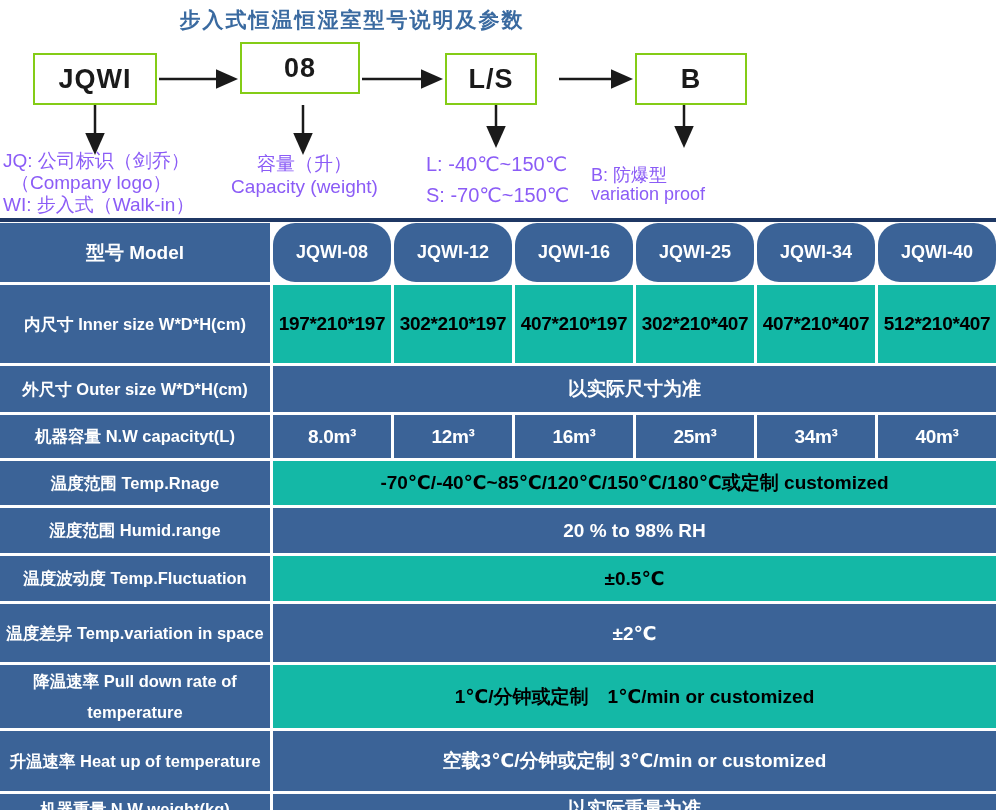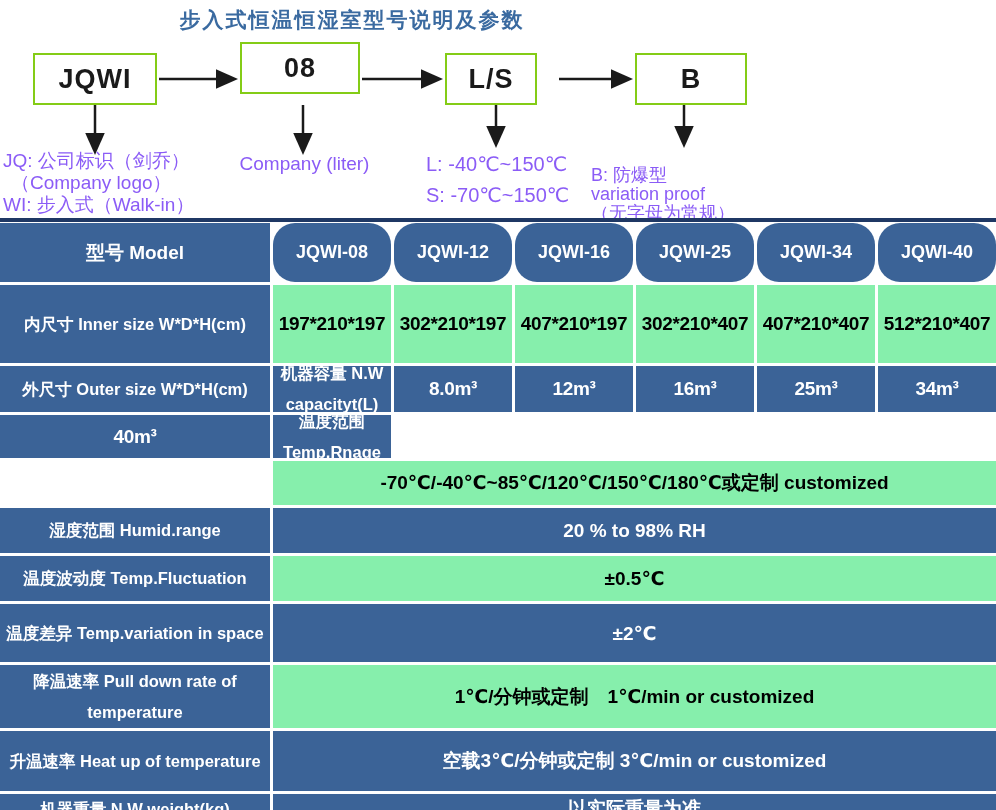--- a/index.html
+++ b/index.html
@@ -49,21 +49,21 @@
     gap:3px;
     background:#ffffff;
     margin-top:1px;
   }
   .cell{
     display:flex;align-items:center;justify-content:center;
     text-align:center;font-weight:bold;box-sizing:border-box;
     white-space:pre-wrap;
   }
   .blue{background:#3b6397;color:#ffffff;}
-  .light{background:#86efac;color:#000000;}
+  .light{background:#14b8a6;color:#000000;}
   .label{font-size:16.5px;line-height:31px;padding:0 0;}
   .model{font-size:18px;border-radius:22px;}
   .hlabel{font-size:19px;}
   .value{font-size:19px;letter-spacing:-0.3px;padding:0;}
   .span{grid-column:2/8;letter-spacing:0;}
 </style>
 </head>
 <body>
 
 <div class="page">
@@ -89,50 +89,51 @@
     <line x1="496" y1="105" x2="496" y2="143" stroke="#1a1a1a" stroke-width="2.5" marker-end="url(#ah)"></line>
     <line x1="684" y1="105" x2="684" y2="143" stroke="#1a1a1a" stroke-width="2.5" marker-end="url(#ah)"></line>
   </svg>
 
   <div class="desc desc-0">
     <div>JQ: 公司标识（剑乔）</div>
     <div class="l1">（Company logo）</div>
     <div>WI: 步入式（Walk-in）</div>
   </div>
   <div class="desc desc-1">
-    <div>Company (liter)</div>
+    <div>容量（升）</div>
+    <div>Capacity (weight)</div>
   </div>
   <div class="desc desc-2">
     <div>L: -40℃~150℃</div>
     <div>S: -70℃~150℃</div>
   </div>
   <div class="desc desc-3">
     <div>B: 防爆型</div>
     <div>variation proof</div>
-    <div>（无字母为常规）</div>
   </div>
 
   <div class="table-wrap">
     <div class="top-bar"></div>
     <div class="grid" id="grid">
         <div class="cell blue label hlabel">型号 Model</div>
         <div class="cell blue model">JQWI-08</div>
         <div class="cell blue model">JQWI-12</div>
         <div class="cell blue model">JQWI-16</div>
         <div class="cell blue model">JQWI-25</div>
         <div class="cell blue model">JQWI-34</div>
         <div class="cell blue model">JQWI-40</div>
         <div class="cell blue label">内尺寸 Inner size W*D*H(cm)</div>
         <div class="cell light value">197*210*197</div>
         <div class="cell light value">302*210*197</div>
         <div class="cell light value">407*210*197</div>
         <div class="cell light value">302*210*407</div>
         <div class="cell light value">407*210*407</div>
         <div class="cell light value">512*210*407</div>
         <div class="cell blue label">外尺寸 Outer size W*D*H(cm)</div>
+        <div class="cell blue value span">以实际尺寸为准</div>
         <div class="cell blue label">机器容量 N.W capacityt(L)</div>
         <div class="cell blue value">8.0m³</div>
         <div class="cell blue value">12m³</div>
         <div class="cell blue value">16m³</div>
         <div class="cell blue value">25m³</div>
         <div class="cell blue value">34m³</div>
         <div class="cell blue value">40m³</div>
         <div class="cell blue label">温度范围 Temp.Rnage</div>
         <div class="cell light value span">-70℃/-40℃~85℃/120℃/150℃/180℃或定制 customized</div>
         <div class="cell blue label">湿度范围 Humid.range</div>

